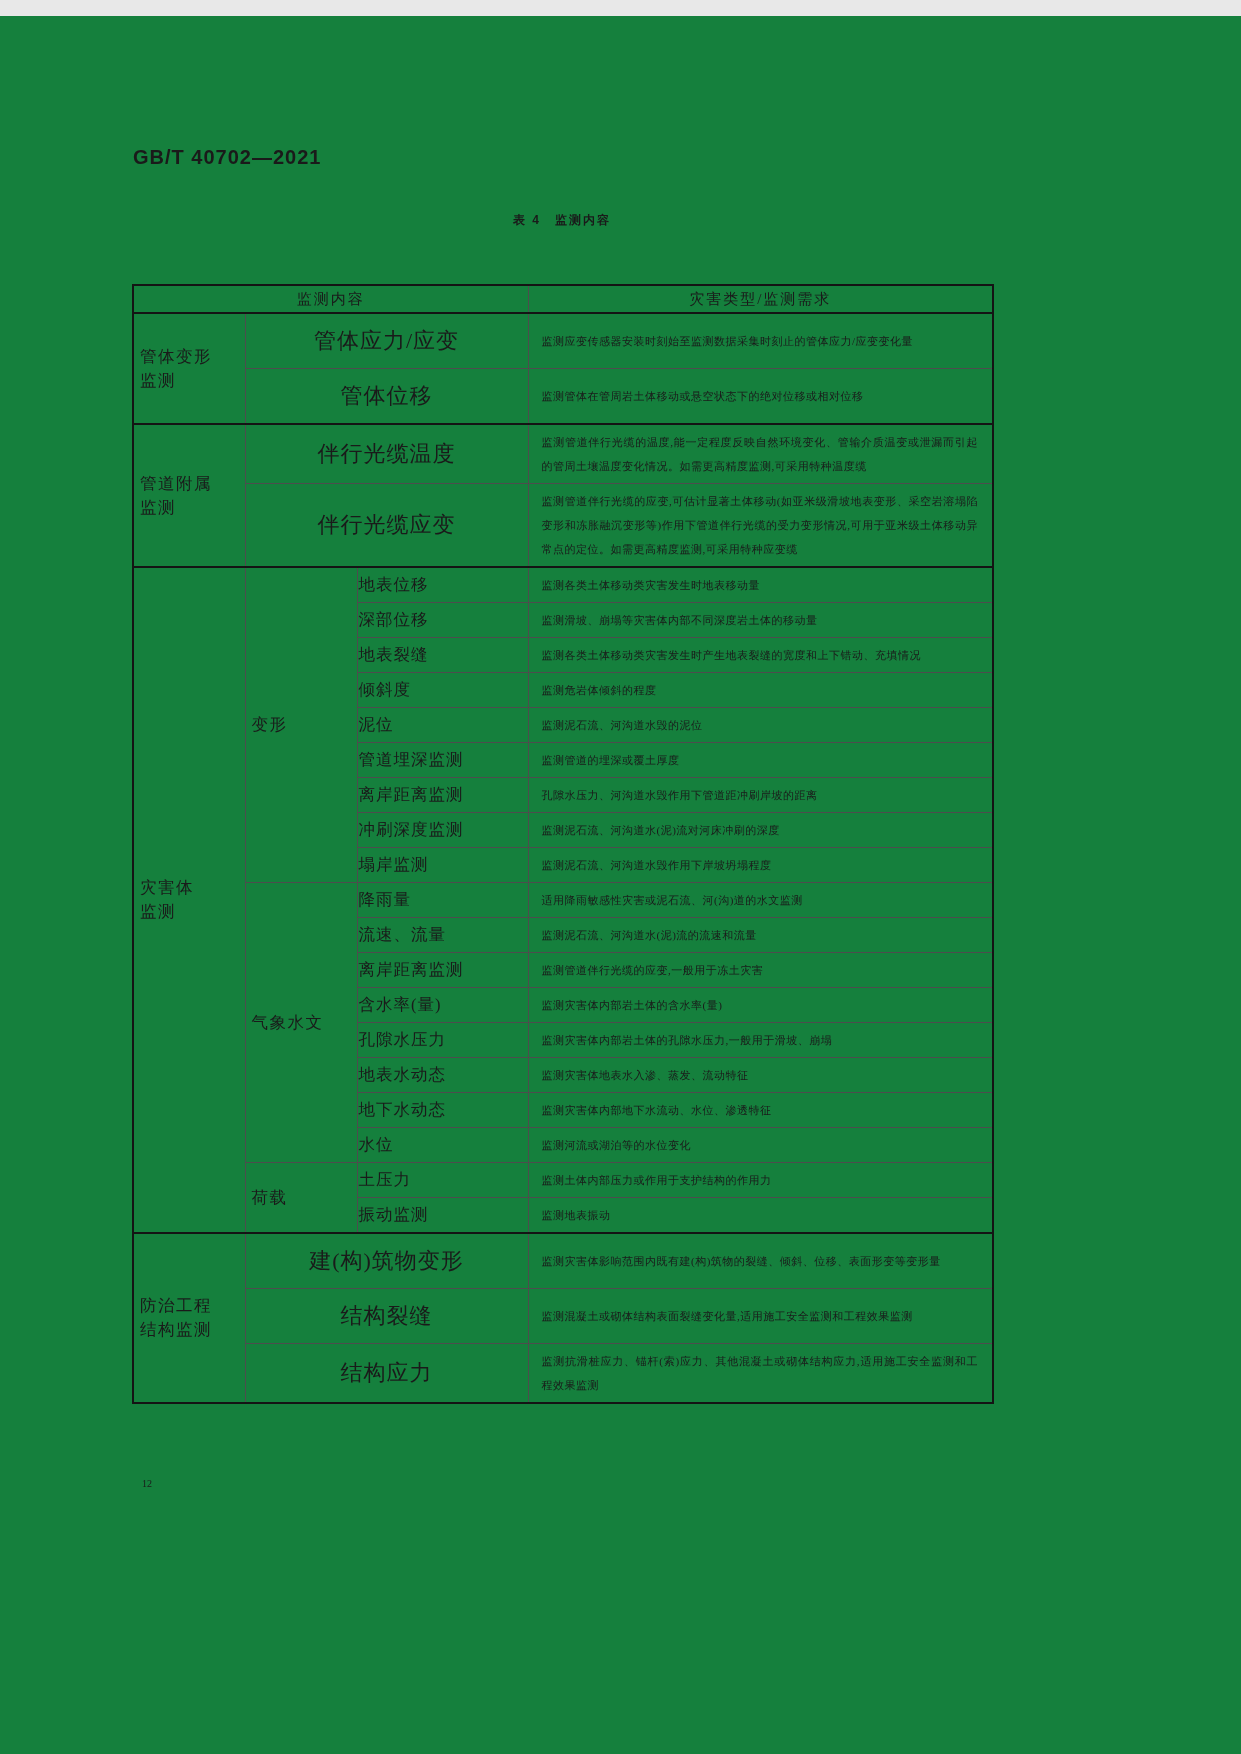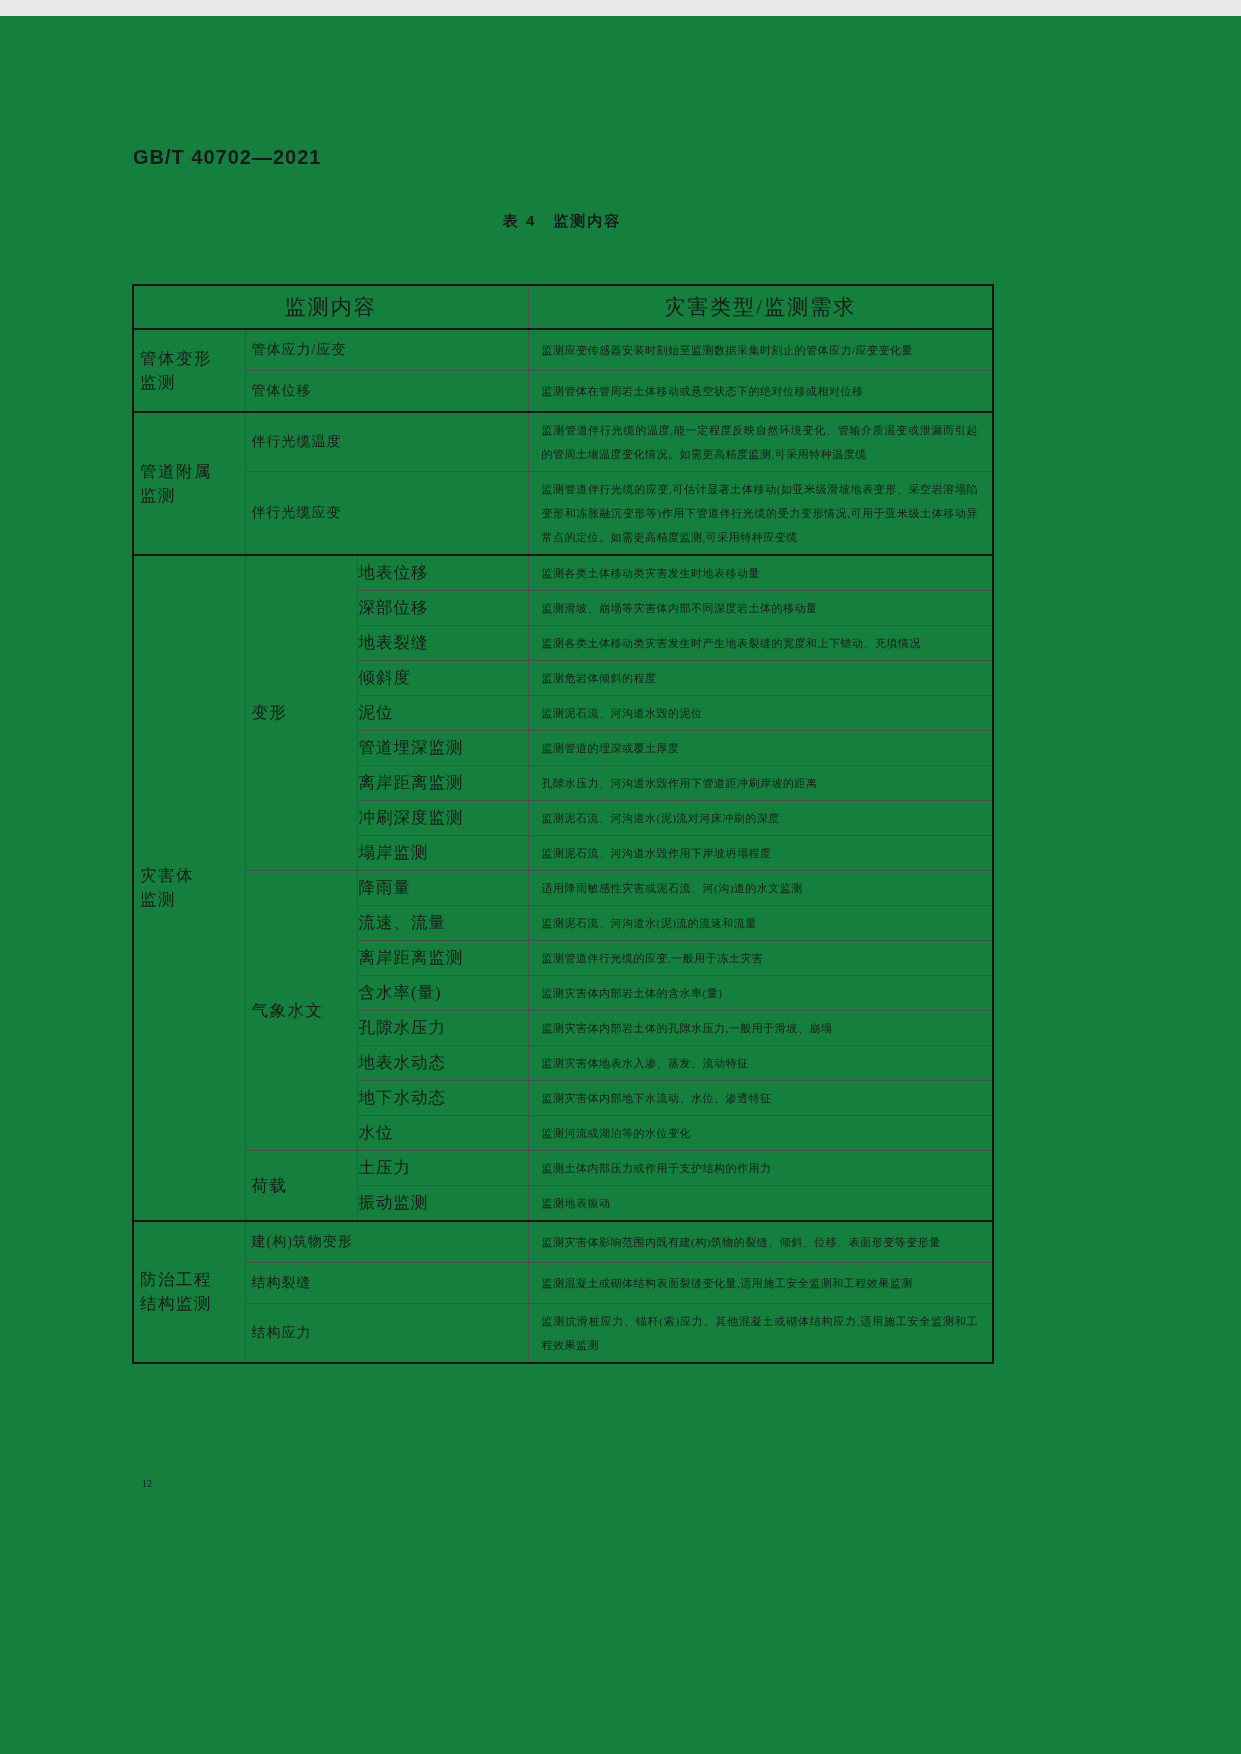--- a/index.html
+++ b/index.html
@@ -14,47 +14,47 @@
   }
   .std-no {
     position:absolute; left:133px; top:130px;
     font-family:"Liberation Sans","DejaVu Sans",sans-serif;
     font-weight:bold; font-size:20px; letter-spacing:1px;
   }
   .tbl-caption {
     position:absolute; left:132px; top:196px; width:860px;
     text-align:center;
     font-family:"Liberation Sans","DejaVu Sans",sans-serif;
-    font-weight:bold; font-size:15px; letter-spacing:2px;
+    font-weight:bold; font-size:12px; letter-spacing:2px;
   }
   table.monitor {
     position:absolute; left:132px; top:268px; width:860px;
     border-collapse:collapse; table-layout:fixed;
     border:2px solid #141414;
   }
   table.monitor col.c1 { width:112px; }
   table.monitor col.c2 { width:112px; }
   table.monitor col.c3 { width:171px; }
   table.monitor col.c4 { width:465px; }
   table.monitor th, table.monitor td {
     border:1px solid #4d4d4d;
     vertical-align:middle;
     line-height:24px;
   }
   table.monitor thead th {
-    font-weight:normal; font-size:21px; letter-spacing:2px;
-    text-align:center; padding:9px 8px;
+    font-weight:normal; font-size:15px; letter-spacing:2px;
+    text-align:center; padding:1px 8px;
     border-bottom:2px solid #141414;
   }
   tbody tr.sec td { border-top:2px solid #141414; }
   td.g, td.s {
     font-size:16.5px; letter-spacing:1.5px;
     white-space:pre-line; padding:4px 6px;
   }
-  td.m { font-size:14px; letter-spacing:1px; padding:8px 6px; }
+  td.m { text-align:center; font-size:22px; letter-spacing:1px; padding:15px 6px; }
   td.i { text-align:left; font-size:16.5px; letter-spacing:1px; padding:4px 6px 4px 1px; }
   td.d {
     text-align:left; font-size:11px; letter-spacing:0.5px;
     padding:5px 14px 5px 13px; text-align:justify;
   }
   .page-no { position:absolute; left:142px; top:1462px; font-size:10px; }
   .artifact { position:absolute; height:6px; width:14px; }
 </style>
 </head>
 <body>

